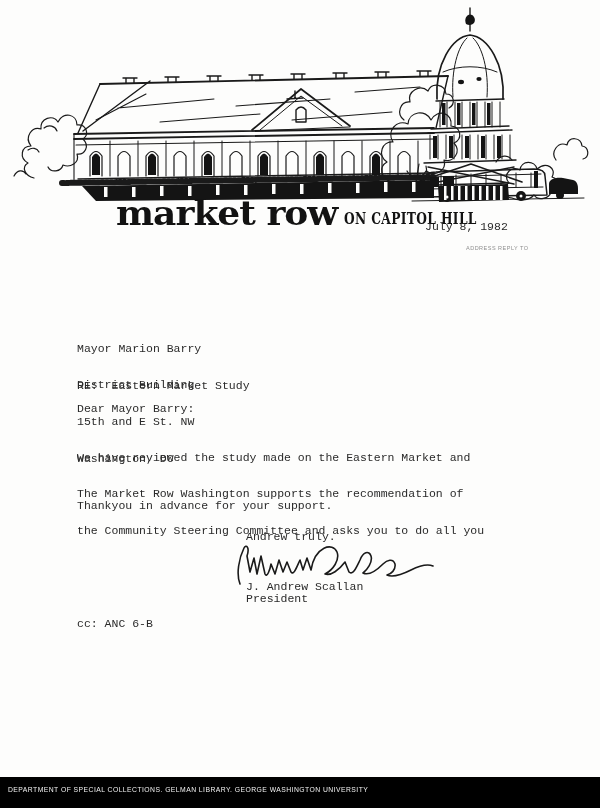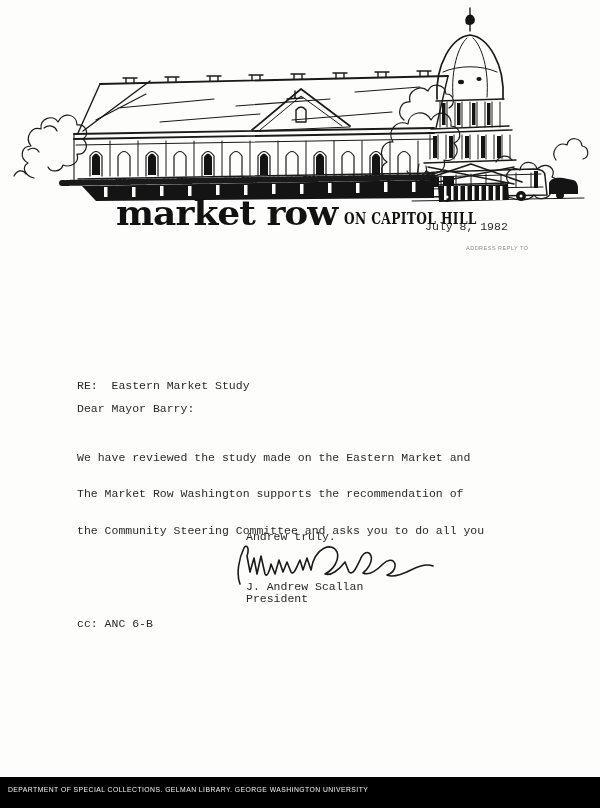--- a/index.html
+++ b/index.html
@@ -168,30 +168,37 @@
   </svg>
 
   <div id="logo">
     <span class="main">market row</span>
     <span class="tag">ON CAPITOL HILL</span>
   </div>
 
   <div class="type" style="left:425px;top:221px">July 8, 1982</div>
   <div class="tiny" style="left:466px;top:245px">ADDRESS REPLY TO</div>
 
+  <div class="type" style="left:77px;top:318px">
+    <div>Mayor Marion Barry</div>
+    <div>District Building</div>
+    <div>15th and E St. NW</div>
+    <div>Washington, DC</div>
+  </div>
 
   <div class="type" style="left:77px;top:380px">RE:  Eastern Market Study</div>
   <div class="type" style="left:77px;top:403px">Dear Mayor Barry:</div>
 
   <div class="type" style="left:77px;top:427px">
     <div>We have reviewed the study made on the Eastern Market and</div>
     <div>The Market Row Washington supports the recommendation of</div>
     <div>the Community Steering Committee and asks you to do all you</div>
   </div>
 
+  <div class="type" style="left:77px;top:500px">Thankyou in advance for your support.</div>
 
   <div class="type" style="left:246px;top:531px">Andrew truly.</div>
 
   <svg style="left:230px;top:538px" width="212" height="52" viewBox="0 0 212 52">
     <path fill="none" stroke="#1a1a1a" stroke-width="1.6" stroke-linecap="round" stroke-linejoin="round" d="M10,46 C6,36 9,20 14,10 C16,6 20,9 17,18 L20,34 L24,20 L27,36 L31,18 L35,36
          C37,40 40,32 41,26 L45,36 L49,22 L53,34 L57,24 L61,34 C64,38 67,28 70,22
          L73,32 L77,20 L81,32 C85,8 103,4 107,14 C110,22 103,32 95,36 C101,38 109,32 115,24
          L119,34 C123,38 127,28 130,22 C133,14 139,12 141,18 C143,24 137,32 133,35
          C139,38 147,32 153,26 C157,22 163,20 165,26 C166,32 161,36 157,37
          C163,40 173,36 181,32 C189,28 198,26 203,28"></path>

